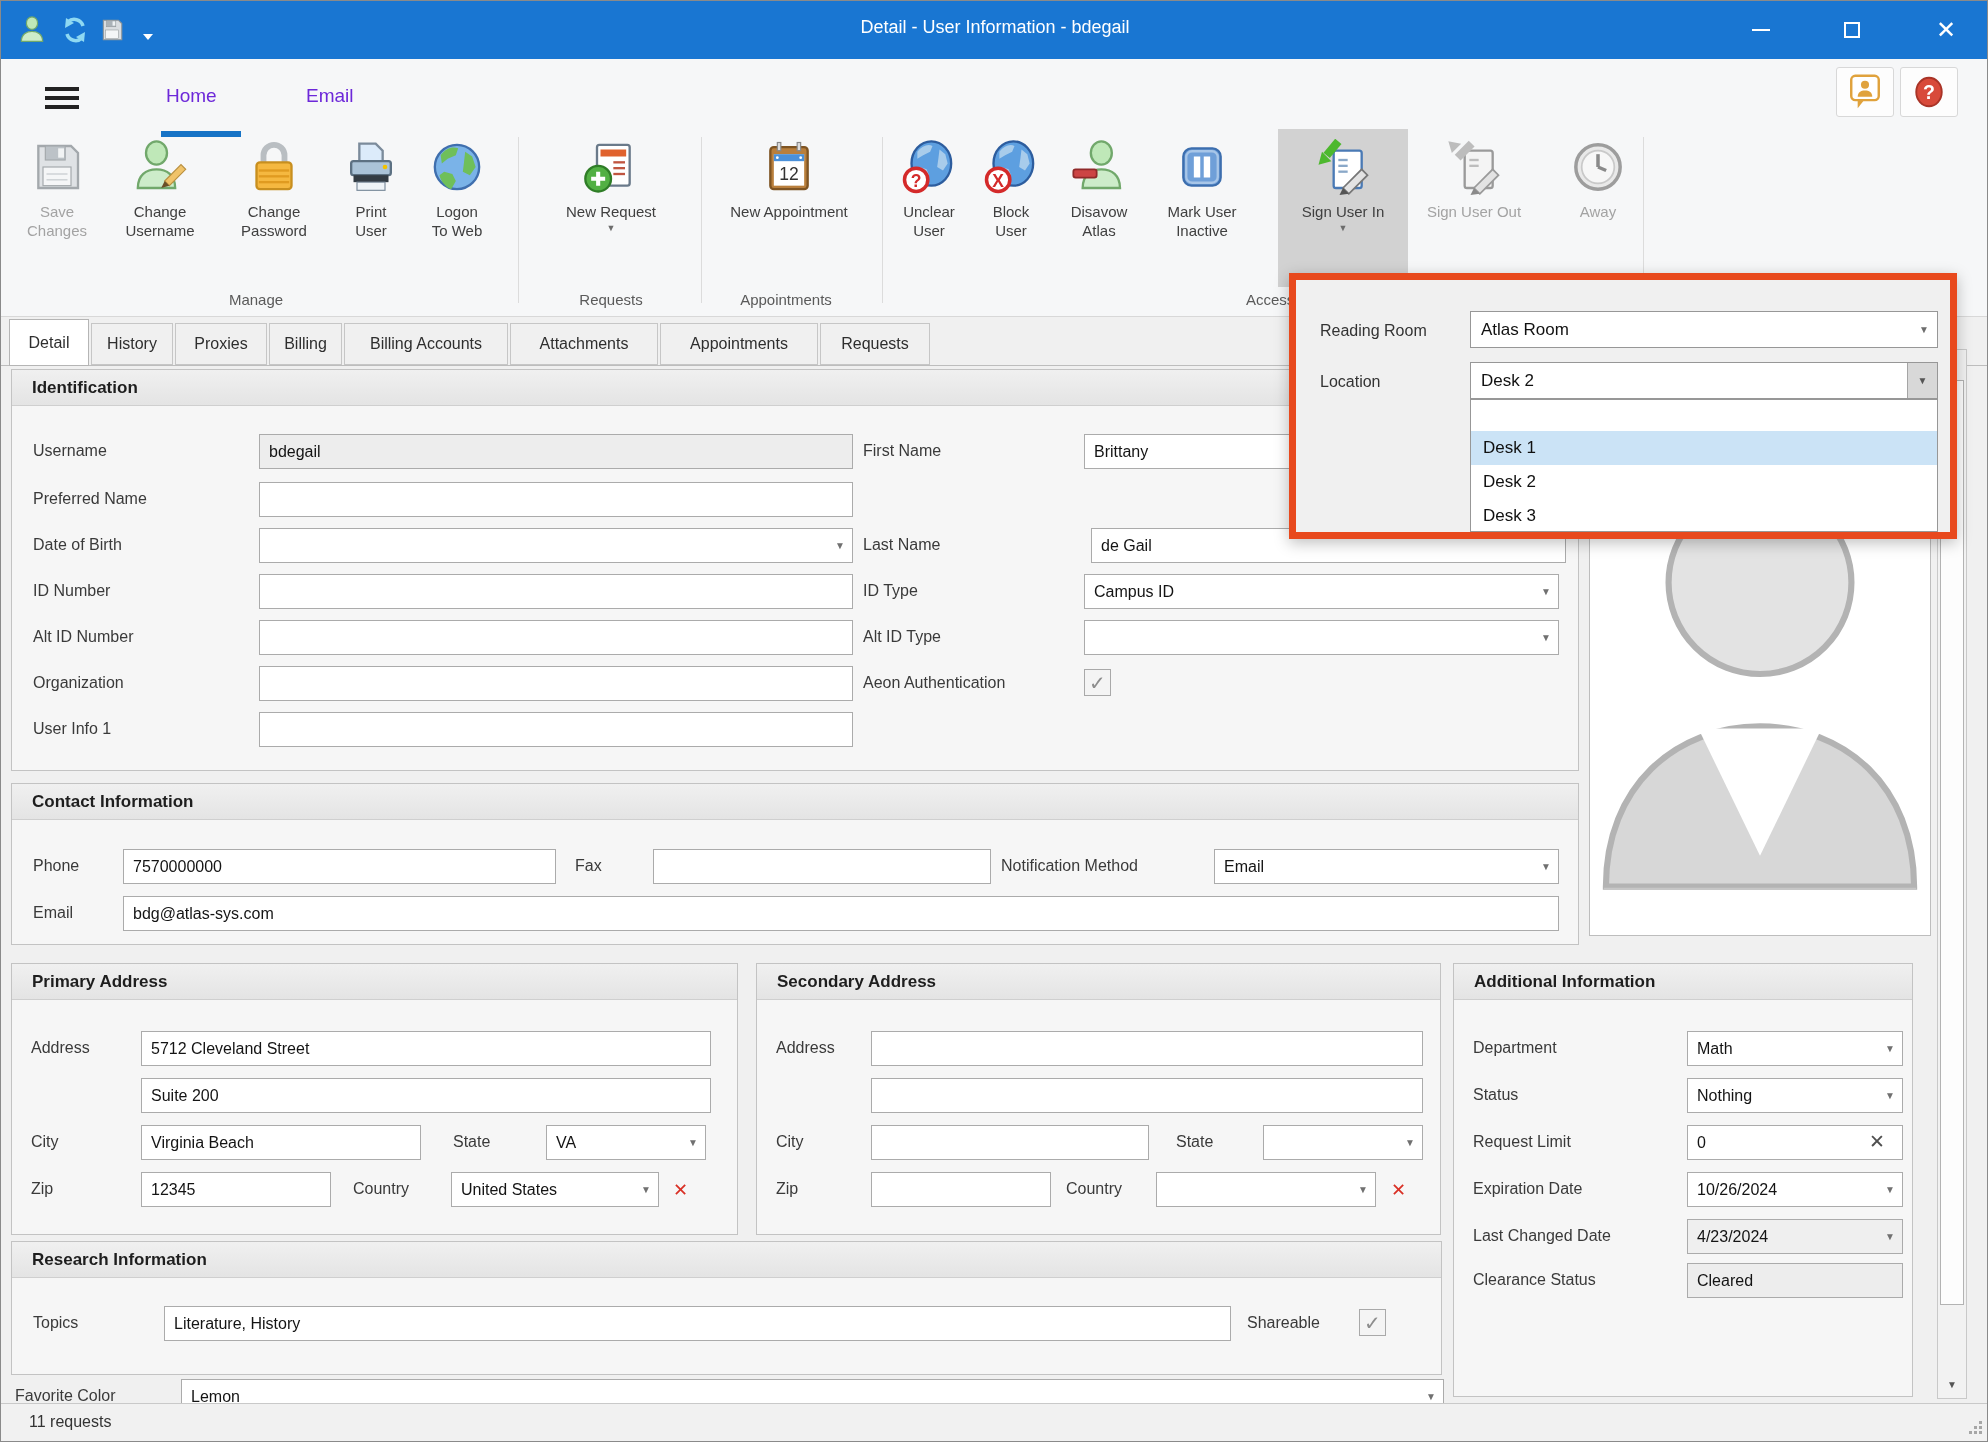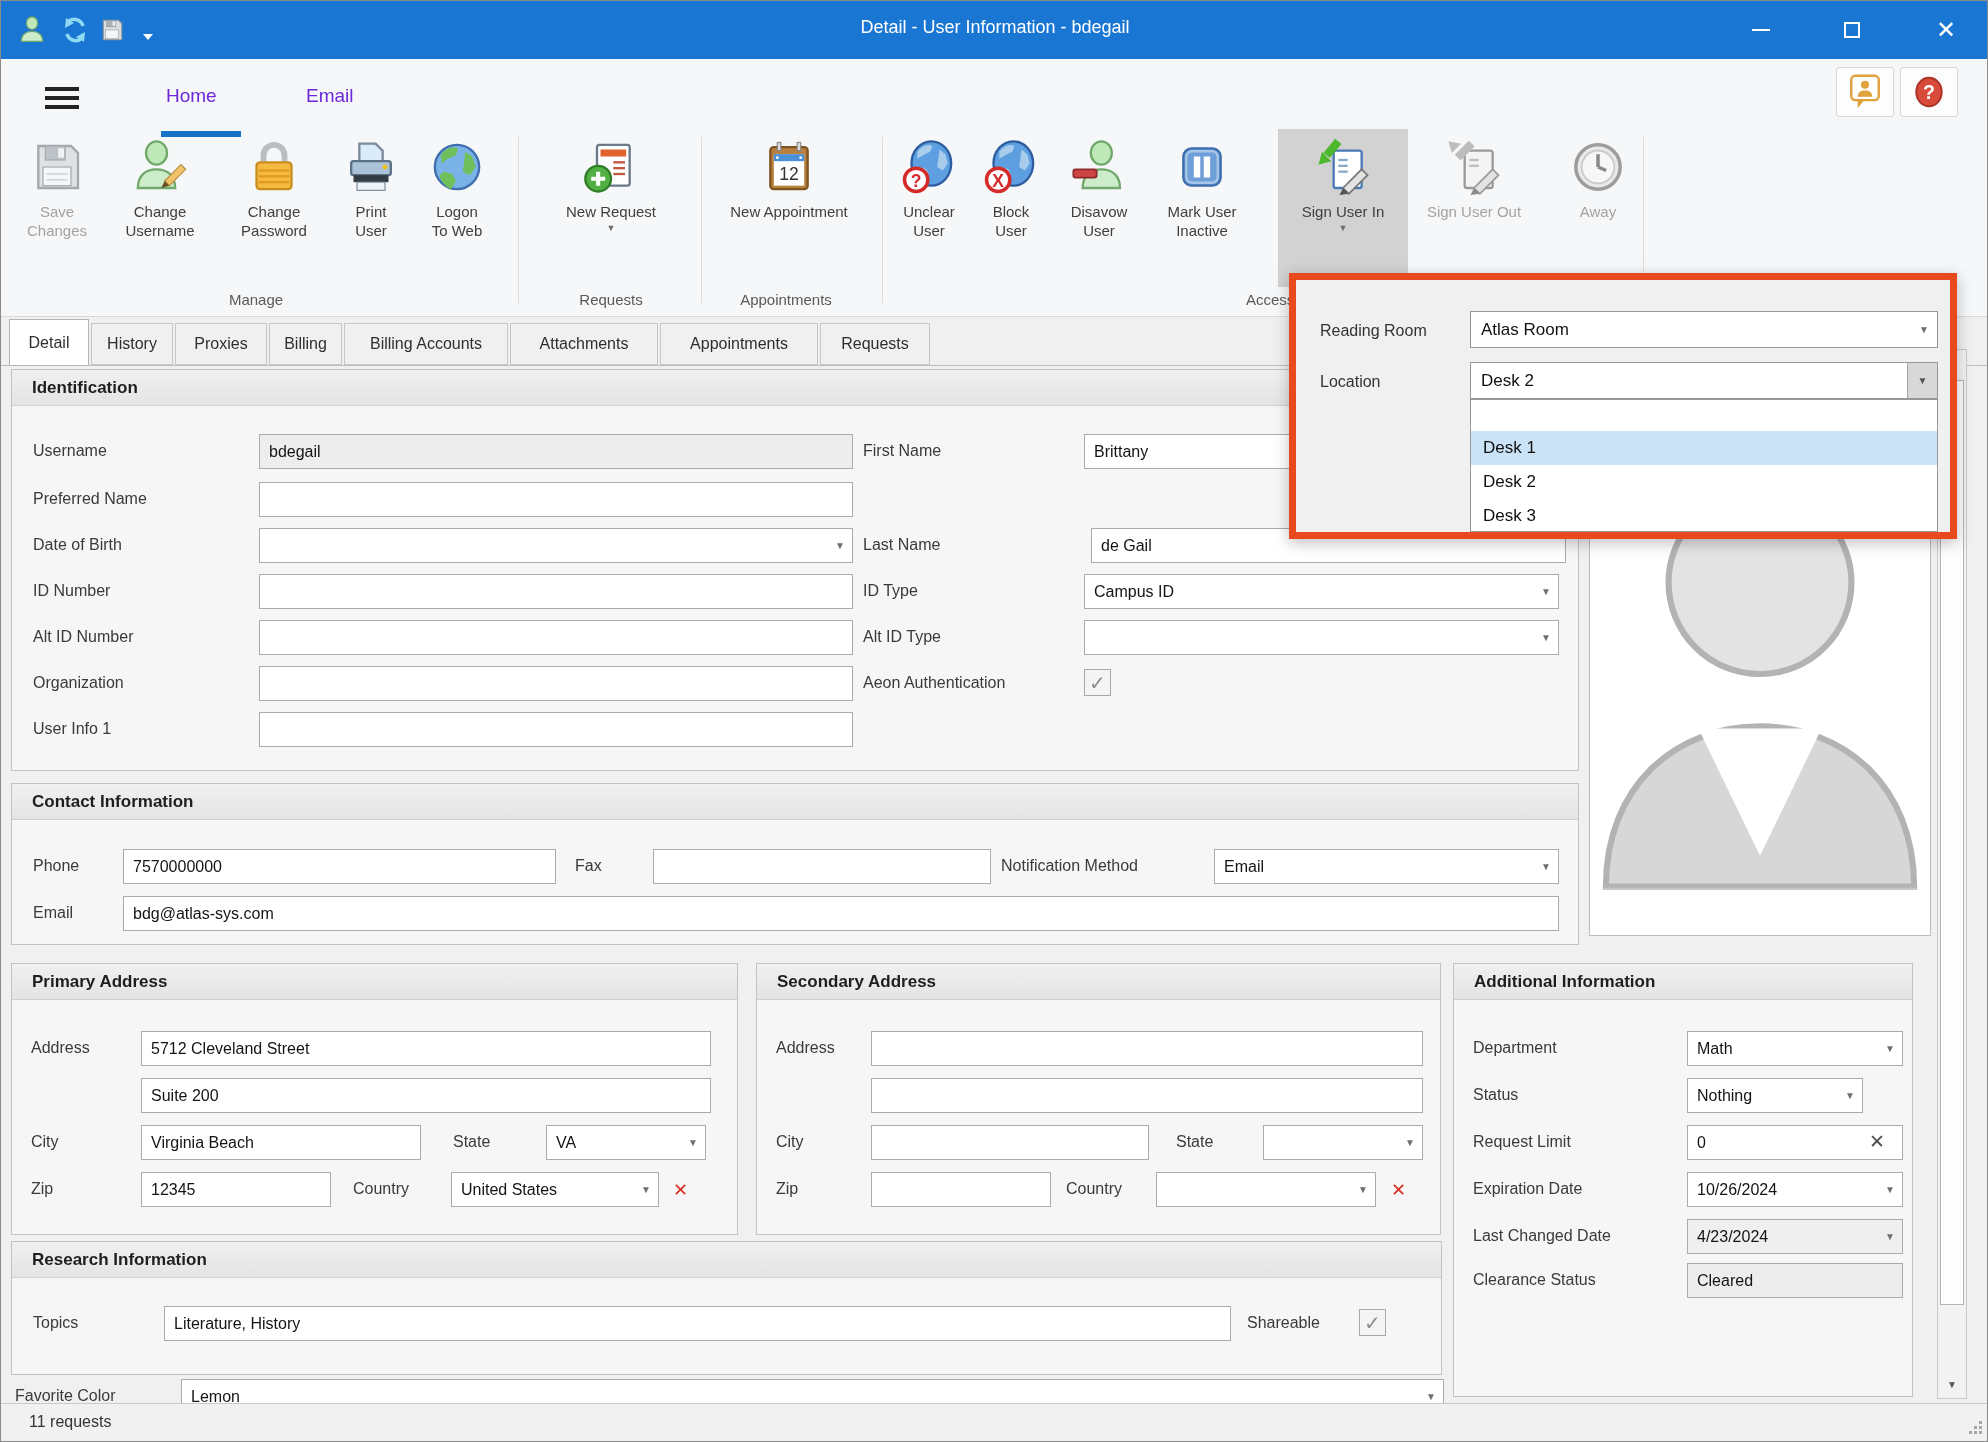--- a/index.html
+++ b/index.html
@@ -267,21 +267,21 @@
     </div>
     <div class="rbtn" style="left:1052px;width:92px">
       <span class="ic">
         <svg viewBox="0 0 48 48" width="56" height="56">
             <ellipse cx="26" cy="12" rx="9" ry="10" fill="#bfe8b8" stroke="#71a86b" stroke-width="2"></ellipse>
             <path d="M10 42c0-11 7-16 16-16s16 5 16 16z" fill="#cdecca" stroke="#71a86b" stroke-width="2"></path>
             <rect x="2" y="26" width="20" height="7" rx="2" fill="#cc4444" stroke="#8f2a2a" stroke-width="1.5"></rect>
           </svg>
       </span>
       <span class="cap">Disavow
-User</span>
+Atlas</span>
     </div>
     <div class="rbtn" style="left:1147px;width:108px">
       <span class="ic">
         <svg viewBox="0 0 48 48" width="56" height="56">
             <rect x="8" y="8" width="32" height="32" rx="7" fill="#6f9fd8" stroke="#3c6eae" stroke-width="2"></rect>
             <rect x="10.5" y="10.5" width="27" height="27" rx="5" fill="none" stroke="#a8c6e8" stroke-width="2"></rect>
             <rect x="17" y="15" width="5.5" height="18" fill="#fff"></rect>
             <rect x="25.5" y="15" width="5.5" height="18" fill="#fff"></rect>
           </svg>
       </span>
@@ -459,21 +459,21 @@
 
   <div class="panel" style="left:1452px;top:962px;width:460px;height:434px">
     <div class="panel-h">Additional Information</div>
   </div>
   <span class="lbl" style="left:1472px;top:1038px">Department</span>
   <div class="combo" style="left:1686px;top:1030px;width:216px">
     <span class="val">Math</span>
       <span class="arr">▼</span>
   </div>
   <span class="lbl" style="left:1472px;top:1085px">Status</span>
-  <div class="combo" style="left:1686px;top:1077px;width:176px">
+  <div class="combo" style="left:1686px;top:1077px;width:216px">
     <span class="val">Nothing</span>
       <span class="arr">▼</span>
   </div>
   <span class="lbl" style="left:1472px;top:1132px">Request Limit</span>
   <input class="inp" style="left: 1686px; top: 1124px; width: 216px;" value="0">
   <span class="clrx" style="left:1868px;top:1129px">✕</span>
   <span class="lbl" style="left:1472px;top:1179px">Expiration Date</span>
   <div class="combo" style="left:1686px;top:1171px;width:216px">
     <span class="val">10/26/2024</span>
       <span class="arr">▼</span>

